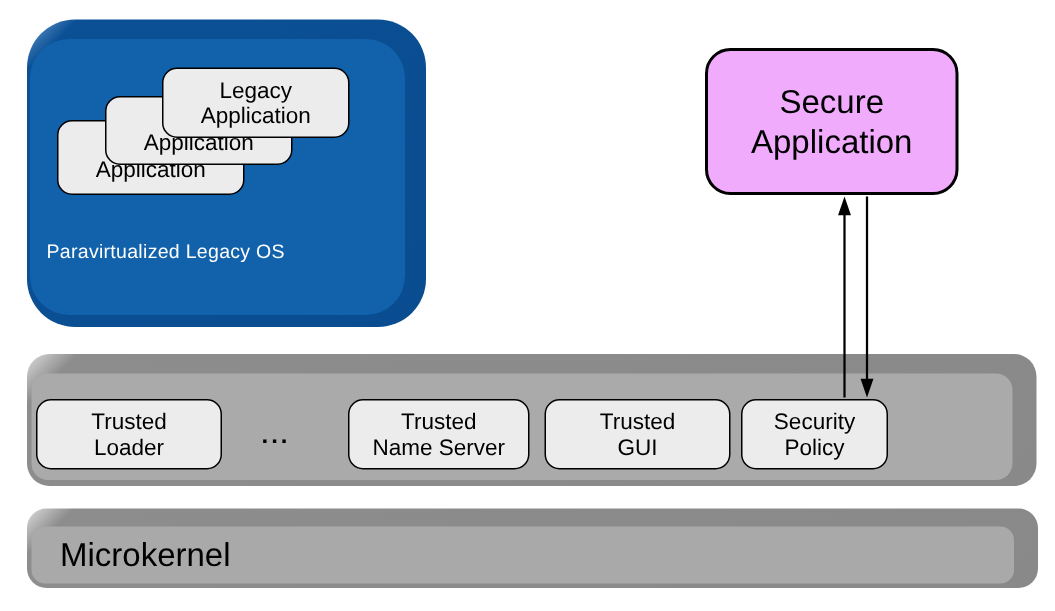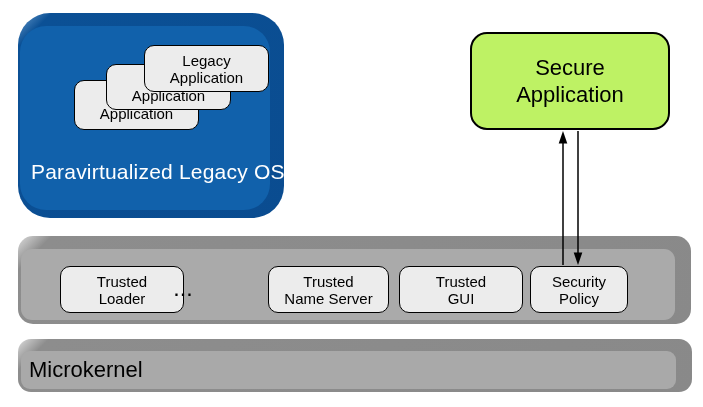--- a/index.html
+++ b/index.html
@@ -32,21 +32,21 @@
     background: linear-gradient(135deg, #6d9fcf 0px, #0b5095 24px, #0a4c90 100%);
   }
   .os-slab .face {
     left: 2px; top: 13px; right: 14px; bottom: 8px;
     border-radius: 26px;
     background: #1161ab;
   }
   .os-label {
     position: absolute;
     left: 31px; top: 160px;
-    font-size: 21px;
+    font-size: 13px;
     color: #ffffff;
     letter-spacing: 0.2px;
     white-space: nowrap;
   }
 
   
   .services-slab {
     left: 18px; top: 236px; width: 673px; height: 88px;
     border-radius: 15px;
     background: linear-gradient(135deg, #dcdcdc 0px, #8d8d8d 24px, #898989 100%);
@@ -60,42 +60,41 @@
     left: 18px; top: 339px; width: 674px; height: 53px;
     border-radius: 13px;
     background: linear-gradient(135deg, #dcdcdc 0px, #8d8d8d 22px, #898989 100%);
   }
   .kernel-slab .face {
     left: 3px; top: 12px; right: 16px; bottom: 3px;
     border-radius: 9px;
     background: #a9a9a9;
     display: flex;
     align-items: center;
-    padding-left: 8px;
+    padding-left: 19px;
   }
   .kernel-label {
     font-size: 22px;
     color: #000000;
   }
 
   
   .chip {
     position: absolute;
     background: #ececec;
     border: 1.6px solid #000000;
     border-radius: 10px;
     display: flex;
     align-items: center;
     justify-content: center;
     text-align: center;
     font-size: 15px;
     line-height: 17px;
     color: #000000;
     white-space: pre-line;
-    margin-left: 36px;
   }
 
   
   .app-back   { left: 38px;  top: 80px; width: 125px; height: 50px; z-index: 3; }
   .app-middle { left: 70px;  top: 64px; width: 125px; height: 46px; z-index: 4; }
   .app-front  { left: 108px; top: 45px; width: 125px; height: 47px; z-index: 5; }
 
   
   .chip-loader   { left: 24px;  top: 266px; width: 124px; height: 47px; }
   .chip-names    { left: 232px; top: 266px; width: 121px; height: 47px; }
@@ -108,22 +107,22 @@
     text-align: center;
     font-size: 16px;
     font-weight: bold;
     letter-spacing: 2px;
     color: #000000;
   }
 
   
   .secure-box {
     position: absolute;
-    left: 470px; top: 32px; width: 200px; height: 98px;
-    background: #bef264;
+    left: 470px; top: 32px; width: 169px; height: 98px;
+    background: #f0abfc;
     border: 2px solid #000000;
     border-radius: 17px;
     display: flex;
     align-items: center;
     justify-content: center;
     text-align: center;
     font-size: 22px;
     line-height: 27px;
     color: #000000;
     white-space: pre-line;

